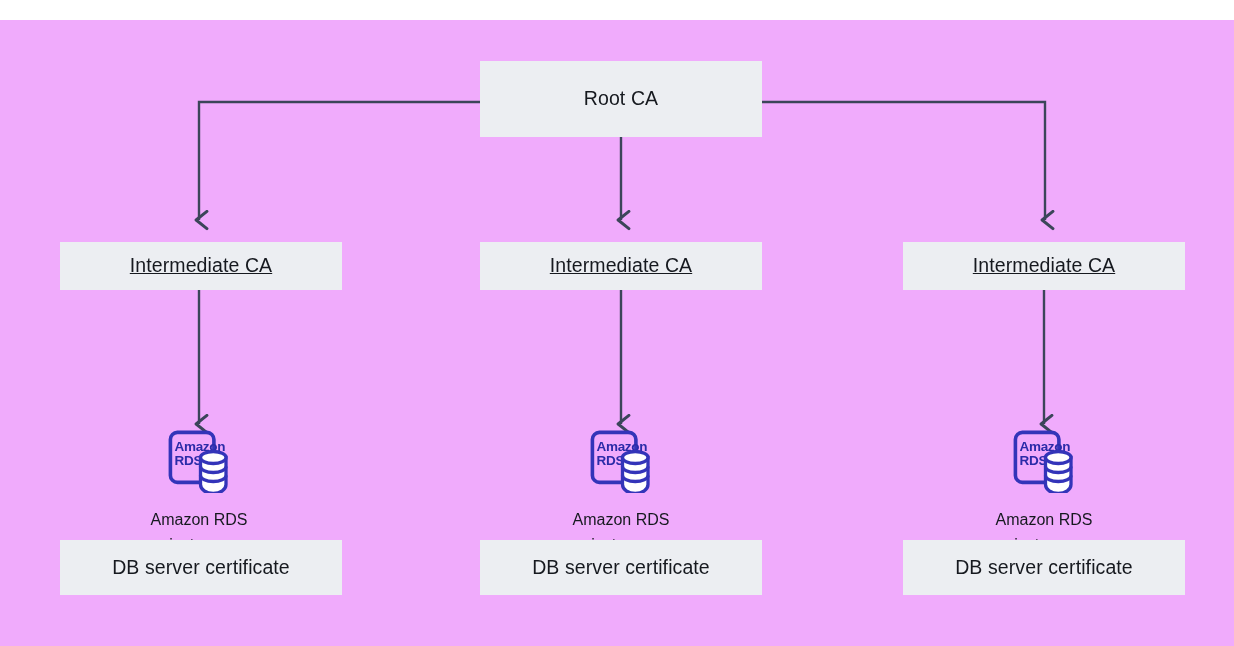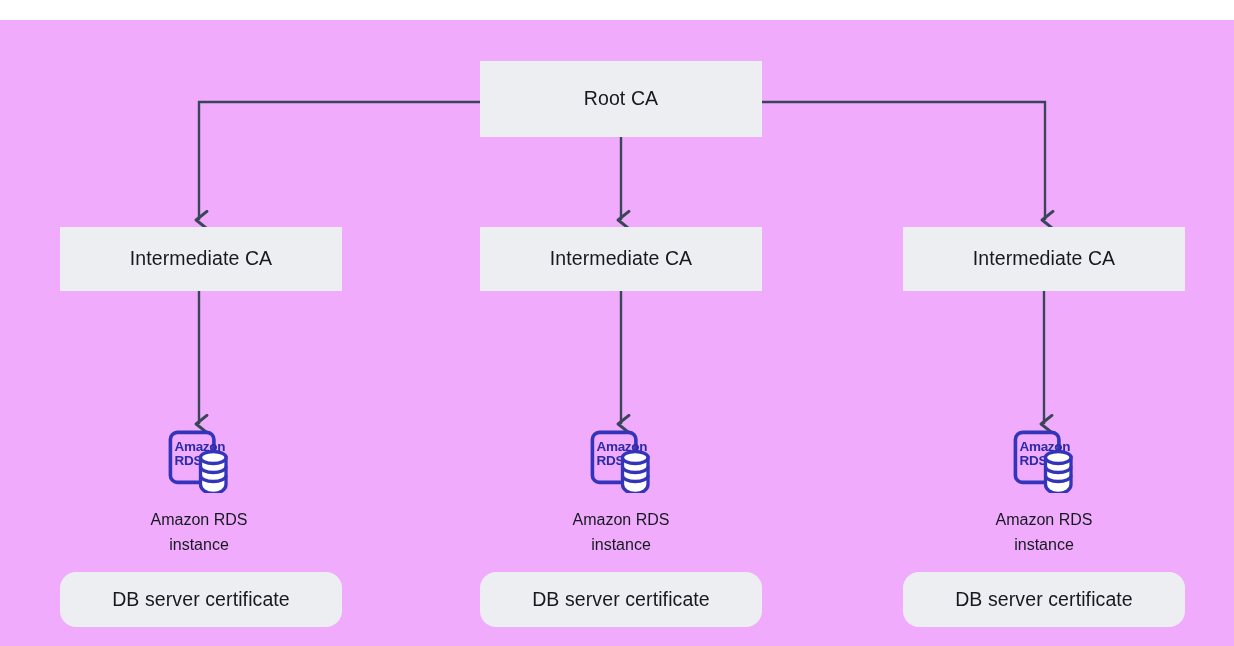--- a/index.html
+++ b/index.html
@@ -49,33 +49,33 @@
   }
 
   .root-box {
     left: 480px;
     top: 41px;
     width: 282px;
     height: 76px;
   }
 
   .ica-box {
-    top: 207px;
+    top: 222px;
     width: 282px;
-    height: 64px;
+    height: 48px;
+    text-decoration: underline;
   }
   .ica-col0 { left: 60px; }
   .ica-col1 { left: 480px; }
   .ica-col2 { left: 903px; }
 
   .cert-box {
-    top: 552px;
+    top: 520px;
     width: 282px;
     height: 55px;
-    border-radius: 16px;
   }
   .cert-col0 { left: 60px; }
   .cert-col1 { left: 480px; }
   .cert-col2 { left: 903px; }
 
   
   .rds-icon {
     position: absolute;
     top: 409px;
     width: 64px;

